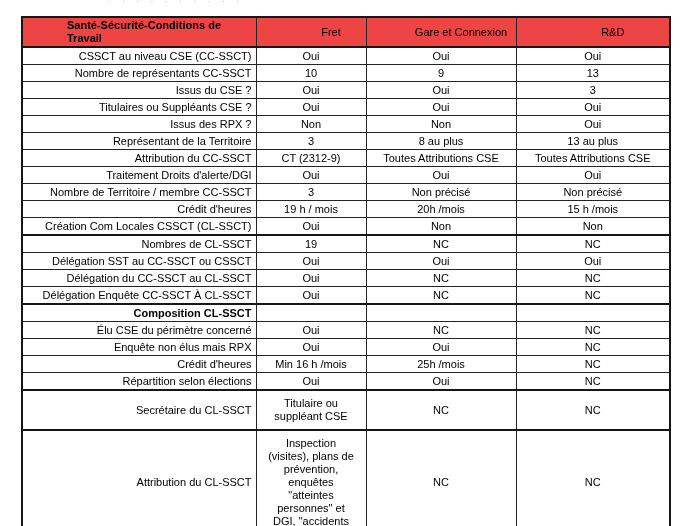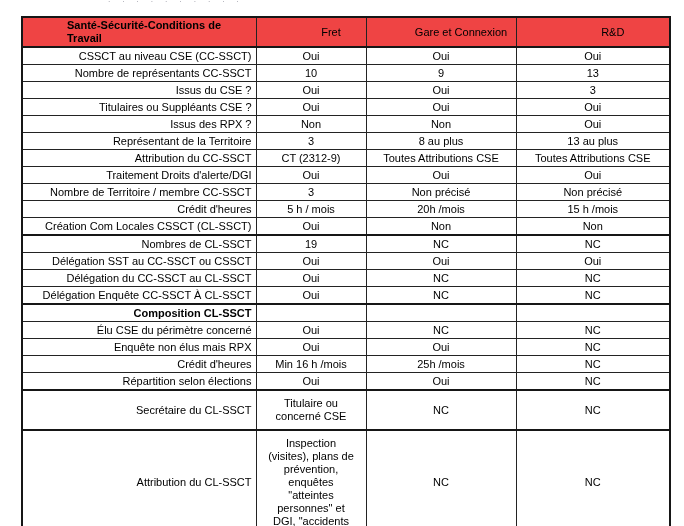--- a/index.html
+++ b/index.html
@@ -114,21 +114,21 @@
           <td class="val">Oui</td>
         </tr>
         <tr>
           <td class="label">Nombre de Territoire / membre CC-SSCT</td>
           <td class="val">3</td>
           <td class="val">Non précisé</td>
           <td class="val">Non précisé</td>
         </tr>
         <tr>
           <td class="label">Crédit d'heures</td>
-          <td class="val">5 h / mois</td>
+          <td class="val">19 h / mois</td>
           <td class="val">20h /mois</td>
           <td class="val">15 h /mois</td>
         </tr>
         <tr class="thick">
           <td class="label">Création Com Locales CSSCT (CL-SSCT)</td>
           <td class="val">Oui</td>
           <td class="val">Non</td>
           <td class="val">Non</td>
         </tr>
         <tr>
@@ -181,21 +181,21 @@
         </tr>
         <tr class="thick">
           <td class="label">Répartition selon élections</td>
           <td class="val">Oui</td>
           <td class="val">Oui</td>
           <td class="val">NC</td>
         </tr>
         <tr class="thick" style="height: 40px;">
           <td class="label">Secrétaire du CL-SSCT</td>
           <td class="val pre">Titulaire ou
-concerné CSE</td>
+suppléant CSE</td>
           <td class="val">NC</td>
           <td class="val vbottom">NC</td>
         </tr>
         <tr style="height: 104px;">
           <td class="label">Attribution du CL-SSCT</td>
           <td class="val pre">Inspection
 (visites), plans de
 prévention,
 enquêtes
 "atteintes

